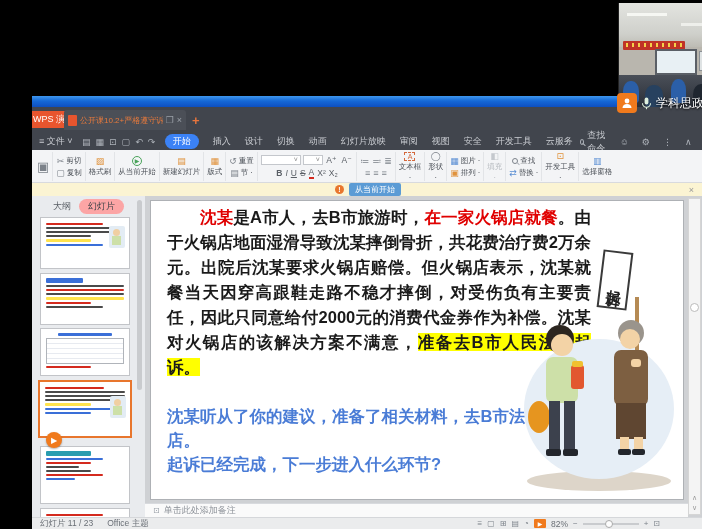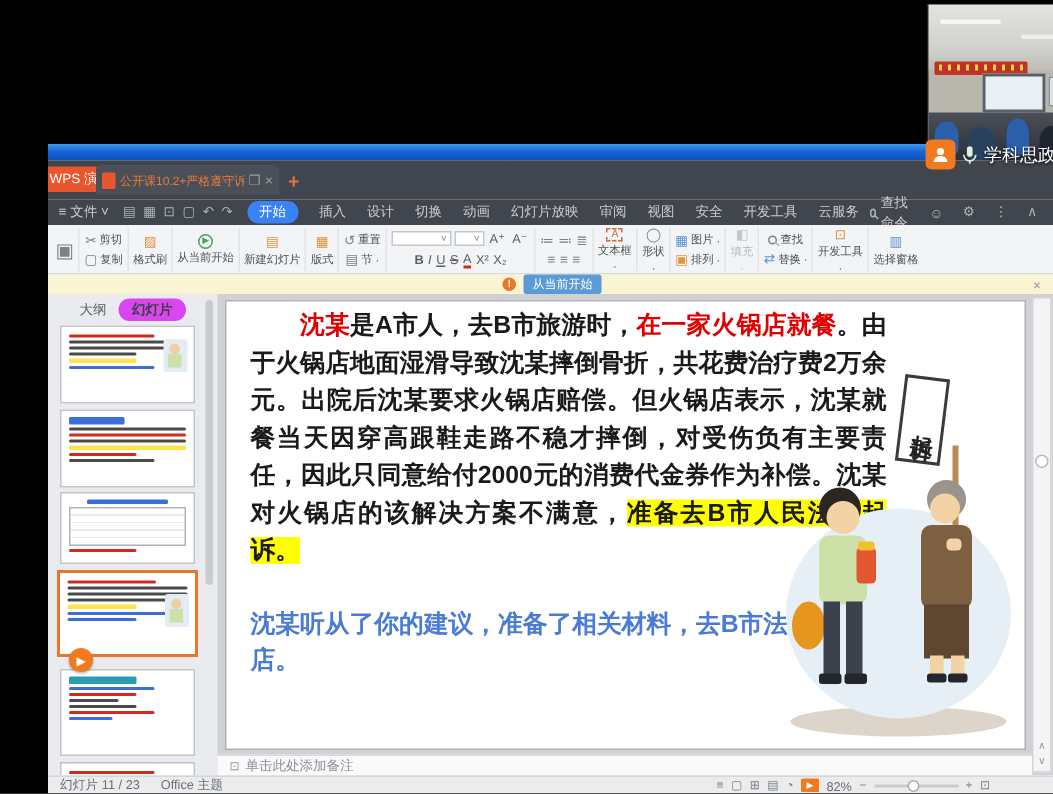--- a/index.html
+++ b/index.html
@@ -71,21 +71,21 @@
   .wicon{width:9px;height:9px;border-radius:50%;background:#e8762d;color:#fff;font-size:7px;font-weight:700;
     display:flex;align-items:center;justify-content:center;flex:none;}
   .wbtn{background:#5b9bd5;color:#fff;font-size:8px;padding:1px 6px;border-radius:2px;white-space:nowrap;}
   .wclose{position:absolute;right:10px;color:#999;font-size:9px;}
 
   
   .work{left:0;top:89px;width:672px;height:321px;background:#cfd1d4;overflow:hidden;}
   .sidebar{position:absolute;left:0;top:0;width:113px;height:321px;background:#e9ebee;overflow:hidden;}
   .sb-tabs{position:absolute;left:0;top:3px;width:113px;display:flex;justify-content:center;gap:8px;
     font-size:9px;color:#5a5f66;align-items:center;}
-  .sb-pill{background:#d946ef;border-radius:8px;padding:1px 9px;color:#3c4046;font-weight:bold;}
+  .sb-pill{background:#fca5a5;border-radius:8px;padding:1px 9px;color:#3c4046;}
   .thumb{position:absolute;left:8px;width:90px;background:#fff;border:1px solid #c2c4c8;padding:3px;}
   .thumb-cur{left:6px;width:94px;border:2px solid #e8762d;}
   .tl{height:2px;margin:2px 2px;background:#4a4a4a;border-radius:1px;}
   .tl-red{background:#d42a1e;} .tl-blue{background:#3a6fd8;} .tl-y{background:#ffe34d;height:3px;}
   .tl-short{width:55%;} .tl-half{width:70%;}
   .t-head{height:5px;margin:1px 2px;background:#3a6fd8;border-radius:1px;}
   .t-grid{height:26px;margin:2px 2px;border:1px solid #b0b4ba;background:
     repeating-linear-gradient(180deg,#fff 0 4px,#e7eaf0 4px 5px),
     repeating-linear-gradient(90deg,rgba(0,0,0,0) 0 27px,#b0b4ba 27px 28px);}
   .t-cartoon{position:absolute;right:4px;top:8px;width:16px;height:22px;background:#e3ecf4;border-radius:2px;}
@@ -366,20 +366,21 @@
         </div>
         <div class="sb-scroll"></div>
       </div>
 
       <div class="slide">
         <div class="p1">
           <span class="red">沈某</span><span>是A市人，去B市旅游时，</span><span class="red">在一家火锅店就餐</span><span>。由于火锅店地面湿滑导致沈某摔倒骨折，共花费治疗费2万余元。出院后沈某要求火锅店赔偿。但火锅店表示，沈某就餐当天因穿高跟鞋走路不稳才摔倒，对受伤负有主要责任，因此只同意给付2000元的消费代金券作为补偿。沈某对火锅店的该解决方案不满意，</span><span class="hl">准备去B市人民法院起诉。</span>
         </div>
         <div class="p2">
           <div>沈某听从了你的建议，准备了相关材料，去B市法院起诉火锅店。</div>
+          <div>起诉已经完成，下一步进入什么环节?</div>
         </div>
 
         <div class="sign">起诉</div>
         <svg class="cartoon-svg" width="160" height="205" viewBox="0 0 160 205">
           <ellipse cx="80" cy="192" rx="72" ry="10" fill="#ddd5c9"></ellipse>
           <ellipse cx="80" cy="120" rx="75" ry="70" fill="#e6eef6"></ellipse>
 
           <rect x="116" y="8" width="4" height="70" fill="#b58a54"></rect>
 
           <ellipse cx="20" cy="128" rx="11" ry="16" fill="#e6951f"></ellipse>

